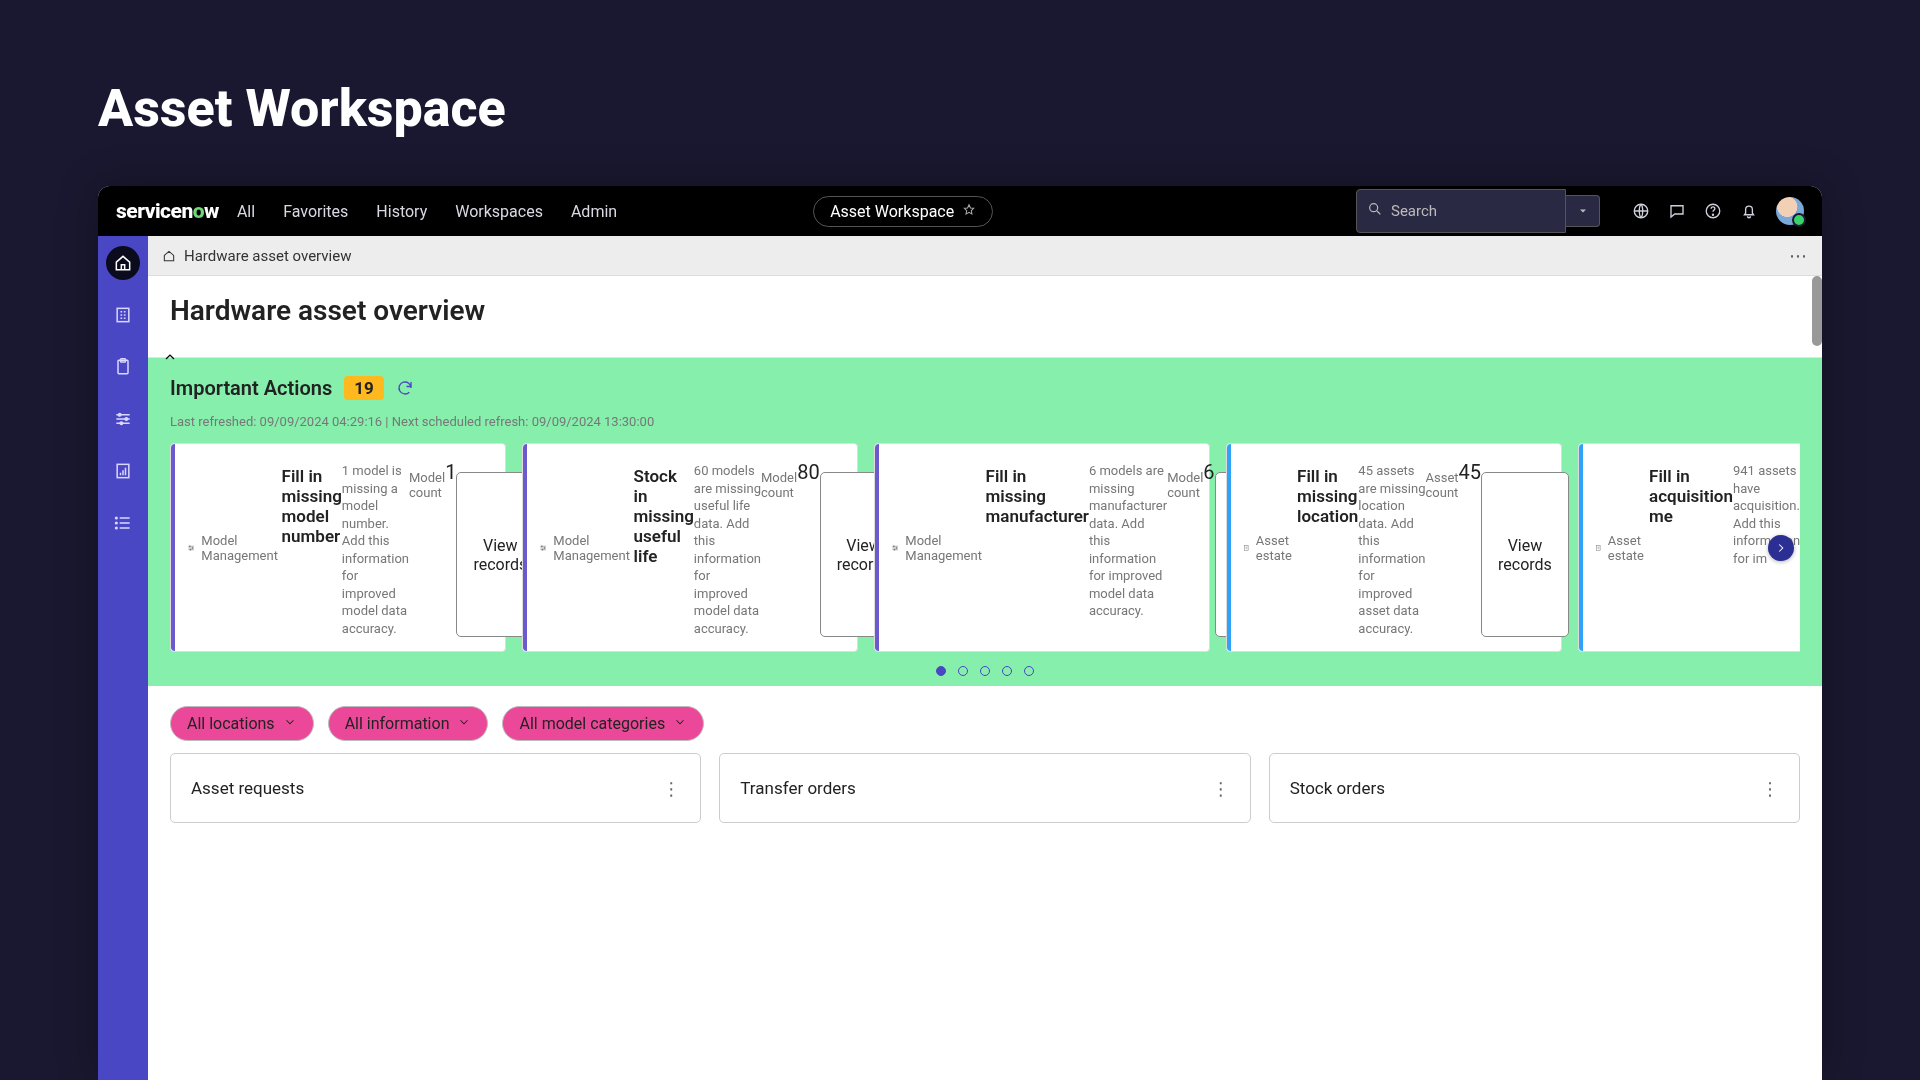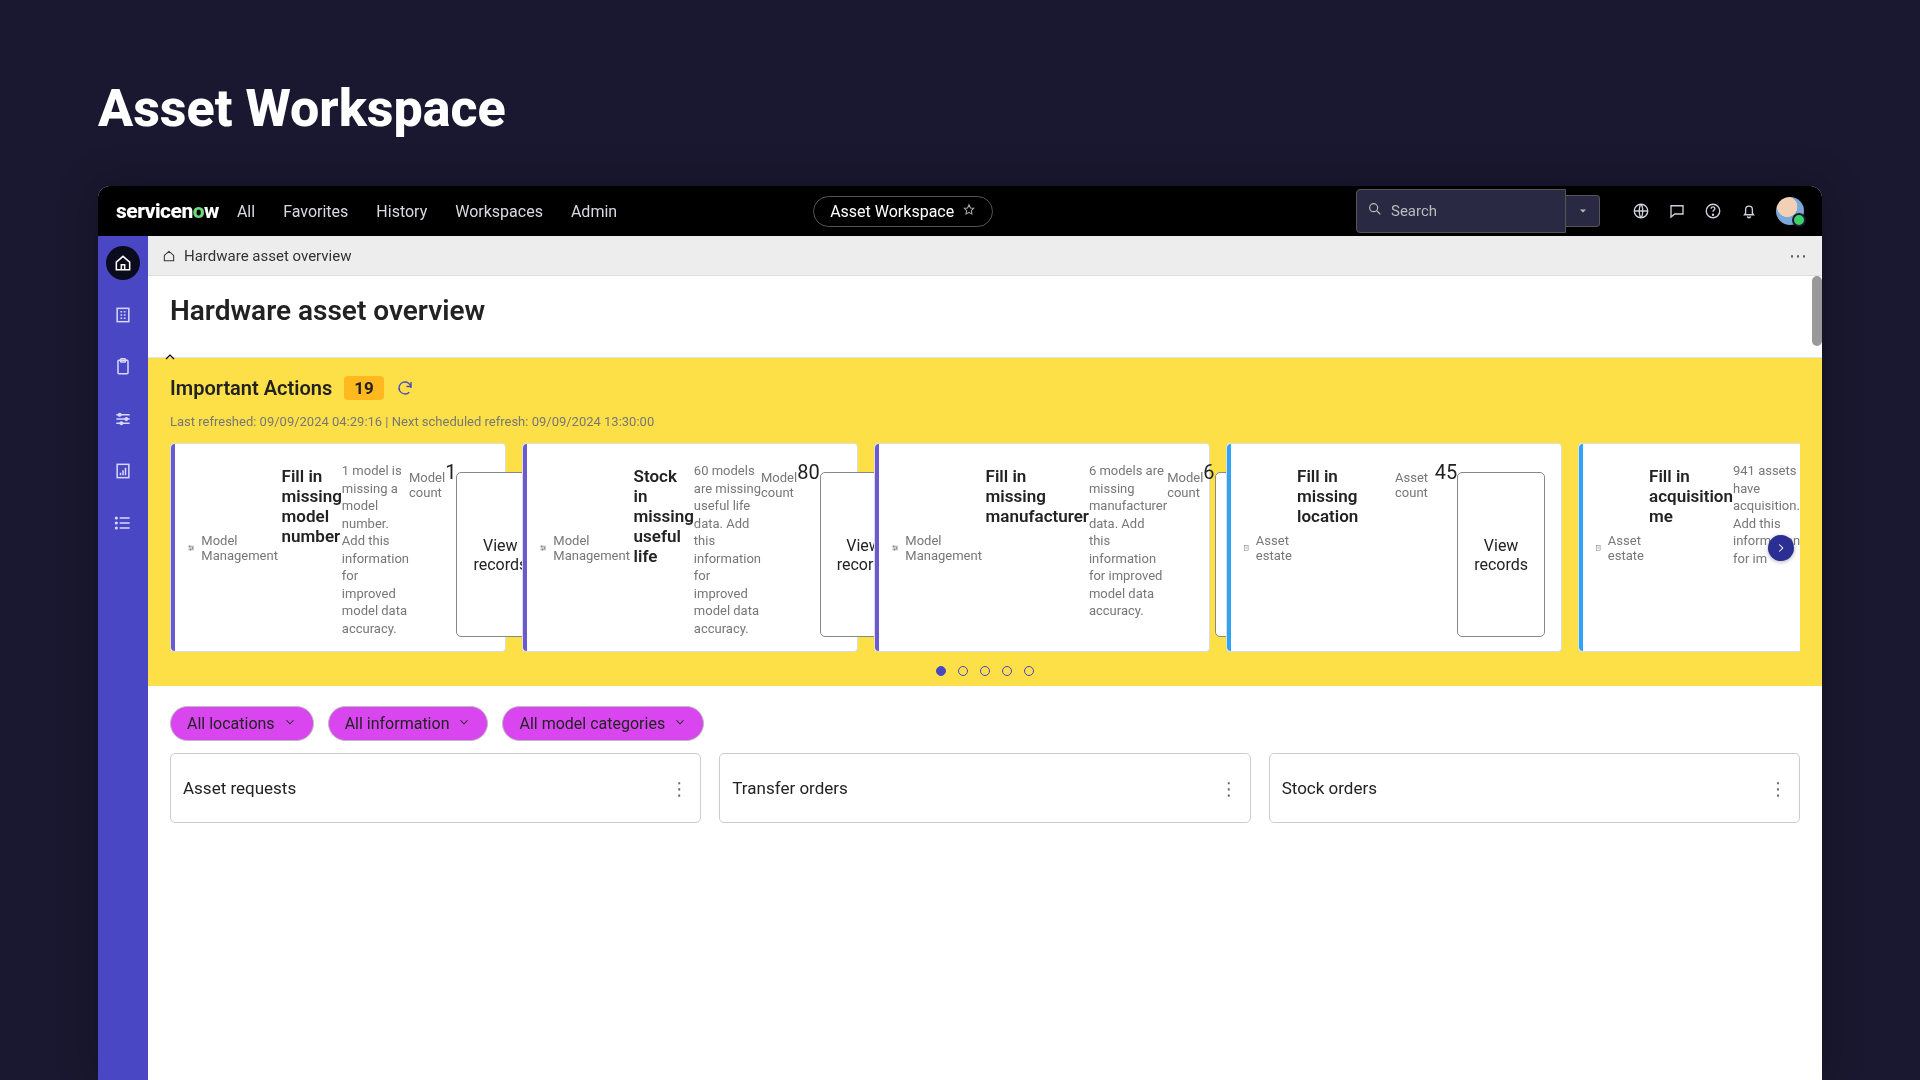--- a/index.html
+++ b/index.html
@@ -66,21 +66,21 @@
     padding: 0 14px; border-bottom: 1px solid #ddd; font-size: 15px; color: #333;
   }
   .crumb { display: flex; align-items: center; gap: 8px; }
   .crumb svg { width: 14px; height: 14px; }
   .dots { font-size: 18px; color: #555; cursor: pointer; letter-spacing: 1px; }
   .page-title-wrap { padding: 18px 22px 30px; position: relative; }
   .page-title { font-size: 28px; font-weight: 600; color: #222; }
   .scroll-ind { position: absolute; right: 0; top: 0; width: 10px; height: 70px; background: #999; border-radius: 5px; }
   .collapse-handle { position: absolute; left: 14px; bottom: -12px; }
   
-  .actions-section { background: #fde047; border-top: 1px solid #e3e3e3; padding: 18px 22px 10px; }
+  .actions-section { background: #86efac; border-top: 1px solid #e3e3e3; padding: 18px 22px 10px; }
   .actions-hdr { display: flex; align-items: center; gap: 12px; }
   .actions-title { font-size: 20px; font-weight: 600; color: #222; }
   .badge { background: #ffb91f; color: #222; font-weight: 700; font-size: 17px; padding: 2px 10px; border-radius: 4px; }
   .refresh { color: #4a47c4; cursor: pointer; display: flex; }
   .refresh svg { width: 18px; height: 18px; }
   .refresh-text { font-size: 13px; color: #777; margin-top: 14px; }
   .cards-row { display: flex; gap: 16px; margin-top: 14px; overflow: hidden; position: relative; }
   .card {
     background: #fff; border: 1px solid #ddd; border-radius: 4px; width: 336px; flex-shrink: 0;
     padding: 14px 16px; display: flex; flex-direction: row; position: relative;
@@ -105,27 +105,27 @@
     display: flex; align-items: center; justify-content: center; cursor: pointer;
     box-shadow: 0 1px 4px rgba(0,0,0,.3);
   }
   .pager { display: flex; gap: 12px; justify-content: center; margin-top: 14px; }
   .pager-dot { width: 10px; height: 10px; border-radius: 50%; border: 1.5px solid #4a47c4; cursor: pointer; }
   .pager-dot.active { background: #4a47c4; }
   
   .below { padding: 20px 22px 0; }
   .filters { display: flex; gap: 14px; }
   .filter-pill {
-    display: flex; align-items: flex-start; gap: 8px; border: 1px solid #bbb; background: #d946ef;
+    display: flex; align-items: flex-start; gap: 8px; border: 1px solid #bbb; background: #ec4899;
     border-radius: 18px; padding: 7px 16px; font-size: 16px; color: #222; cursor: pointer;
   }
   .ql-title { font-size: 15px; font-weight: 700; color: #333; margin-top: 28px; }
   .ql-row { display: flex; gap: 18px; margin-top: 12px; }
   .ql-card {
-    flex: 1; border: 1px solid #ccc; border-radius: 5px; padding: 18px 12px;
+    flex: 1; border: 1px solid #ccc; border-radius: 5px; padding: 18px 20px;
     display: flex; align-items: center; justify-content: space-between; min-height: 70px;
   }
   .ql-name { font-size: 17px; color: #222; }
   .ql-menu { color: #666; cursor: pointer; font-size: 18px; }
   .chev { display:inline-block; }
   svg { stroke: currentColor; fill: none; stroke-width: 1.8; }
 </style>
 </head>
 <body>
 
@@ -332,20 +332,21 @@
               </div>
               <div class="card c-blue">
                 <div class="card-cat">
                   <svg viewBox="0 0 24 24">
                     <rect x="6" y="4" width="12" height="16"></rect>
                     <path d="M9 9h6M9 13h6"></path>
                   </svg>
                   <span>Asset estate</span>
                 </div>
                 <div class="card-title">Fill in missing location</div>
+                <div class="card-desc">45 assets are missing location data. Add this information for improved asset data accuracy.</div>
                 <div class="card-metric-label">Asset count</div>
                 <div class="card-metric">45</div>
                 <div class="card-btn-row">
                   <button class="card-btn">View records</button>
                 </div>
               </div>
               <div class="card c-blue">
                 <div class="card-cat">
                   <svg viewBox="0 0 24 24">
                     <rect x="6" y="4" width="12" height="16"></rect>

